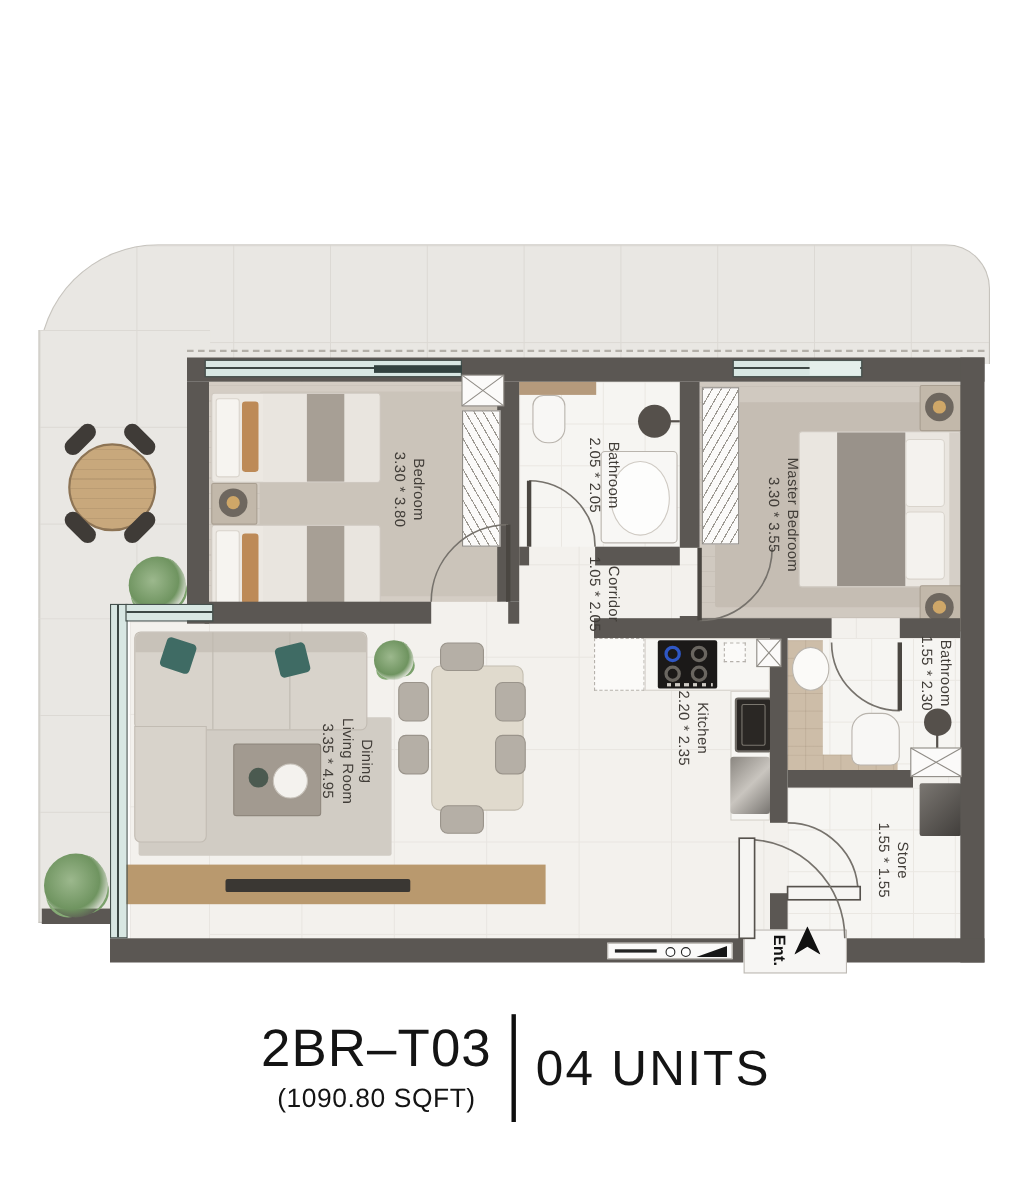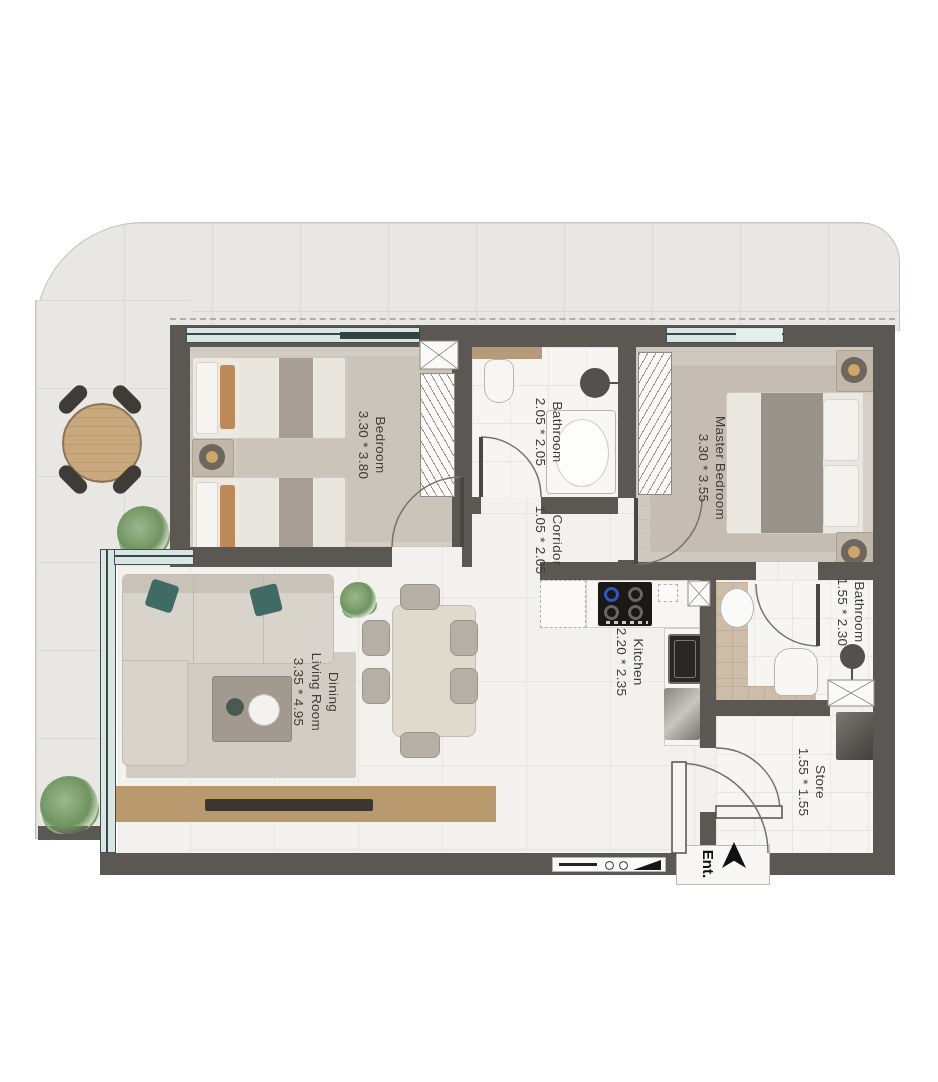--- a/index.html
+++ b/index.html
@@ -327,14 +327,22 @@
   <div class="lbl" style="left:812px;top:782px;">
     <div>Store</div>
     <div>1.55 * 1.55</div>
   </div>
 
   <div class="ent-lbl" style="left:708px;top:864px;">
     <span>Ent.</span>
   </div>
   <div class="ent-arrow" style="left:722px;top:842px;"></div>
 
+  <div class="title-wrap">
+    <div class="title-left">
+      <div class="unit-code">2BR–T03</div>
+      <div class="unit-area">(1090.80 SQFT)</div>
+    </div>
+    <div class="title-divider"></div>
+    <div class="unit-count">04 UNITS</div>
+  </div>
 
 </div>
 
 </body></html>

